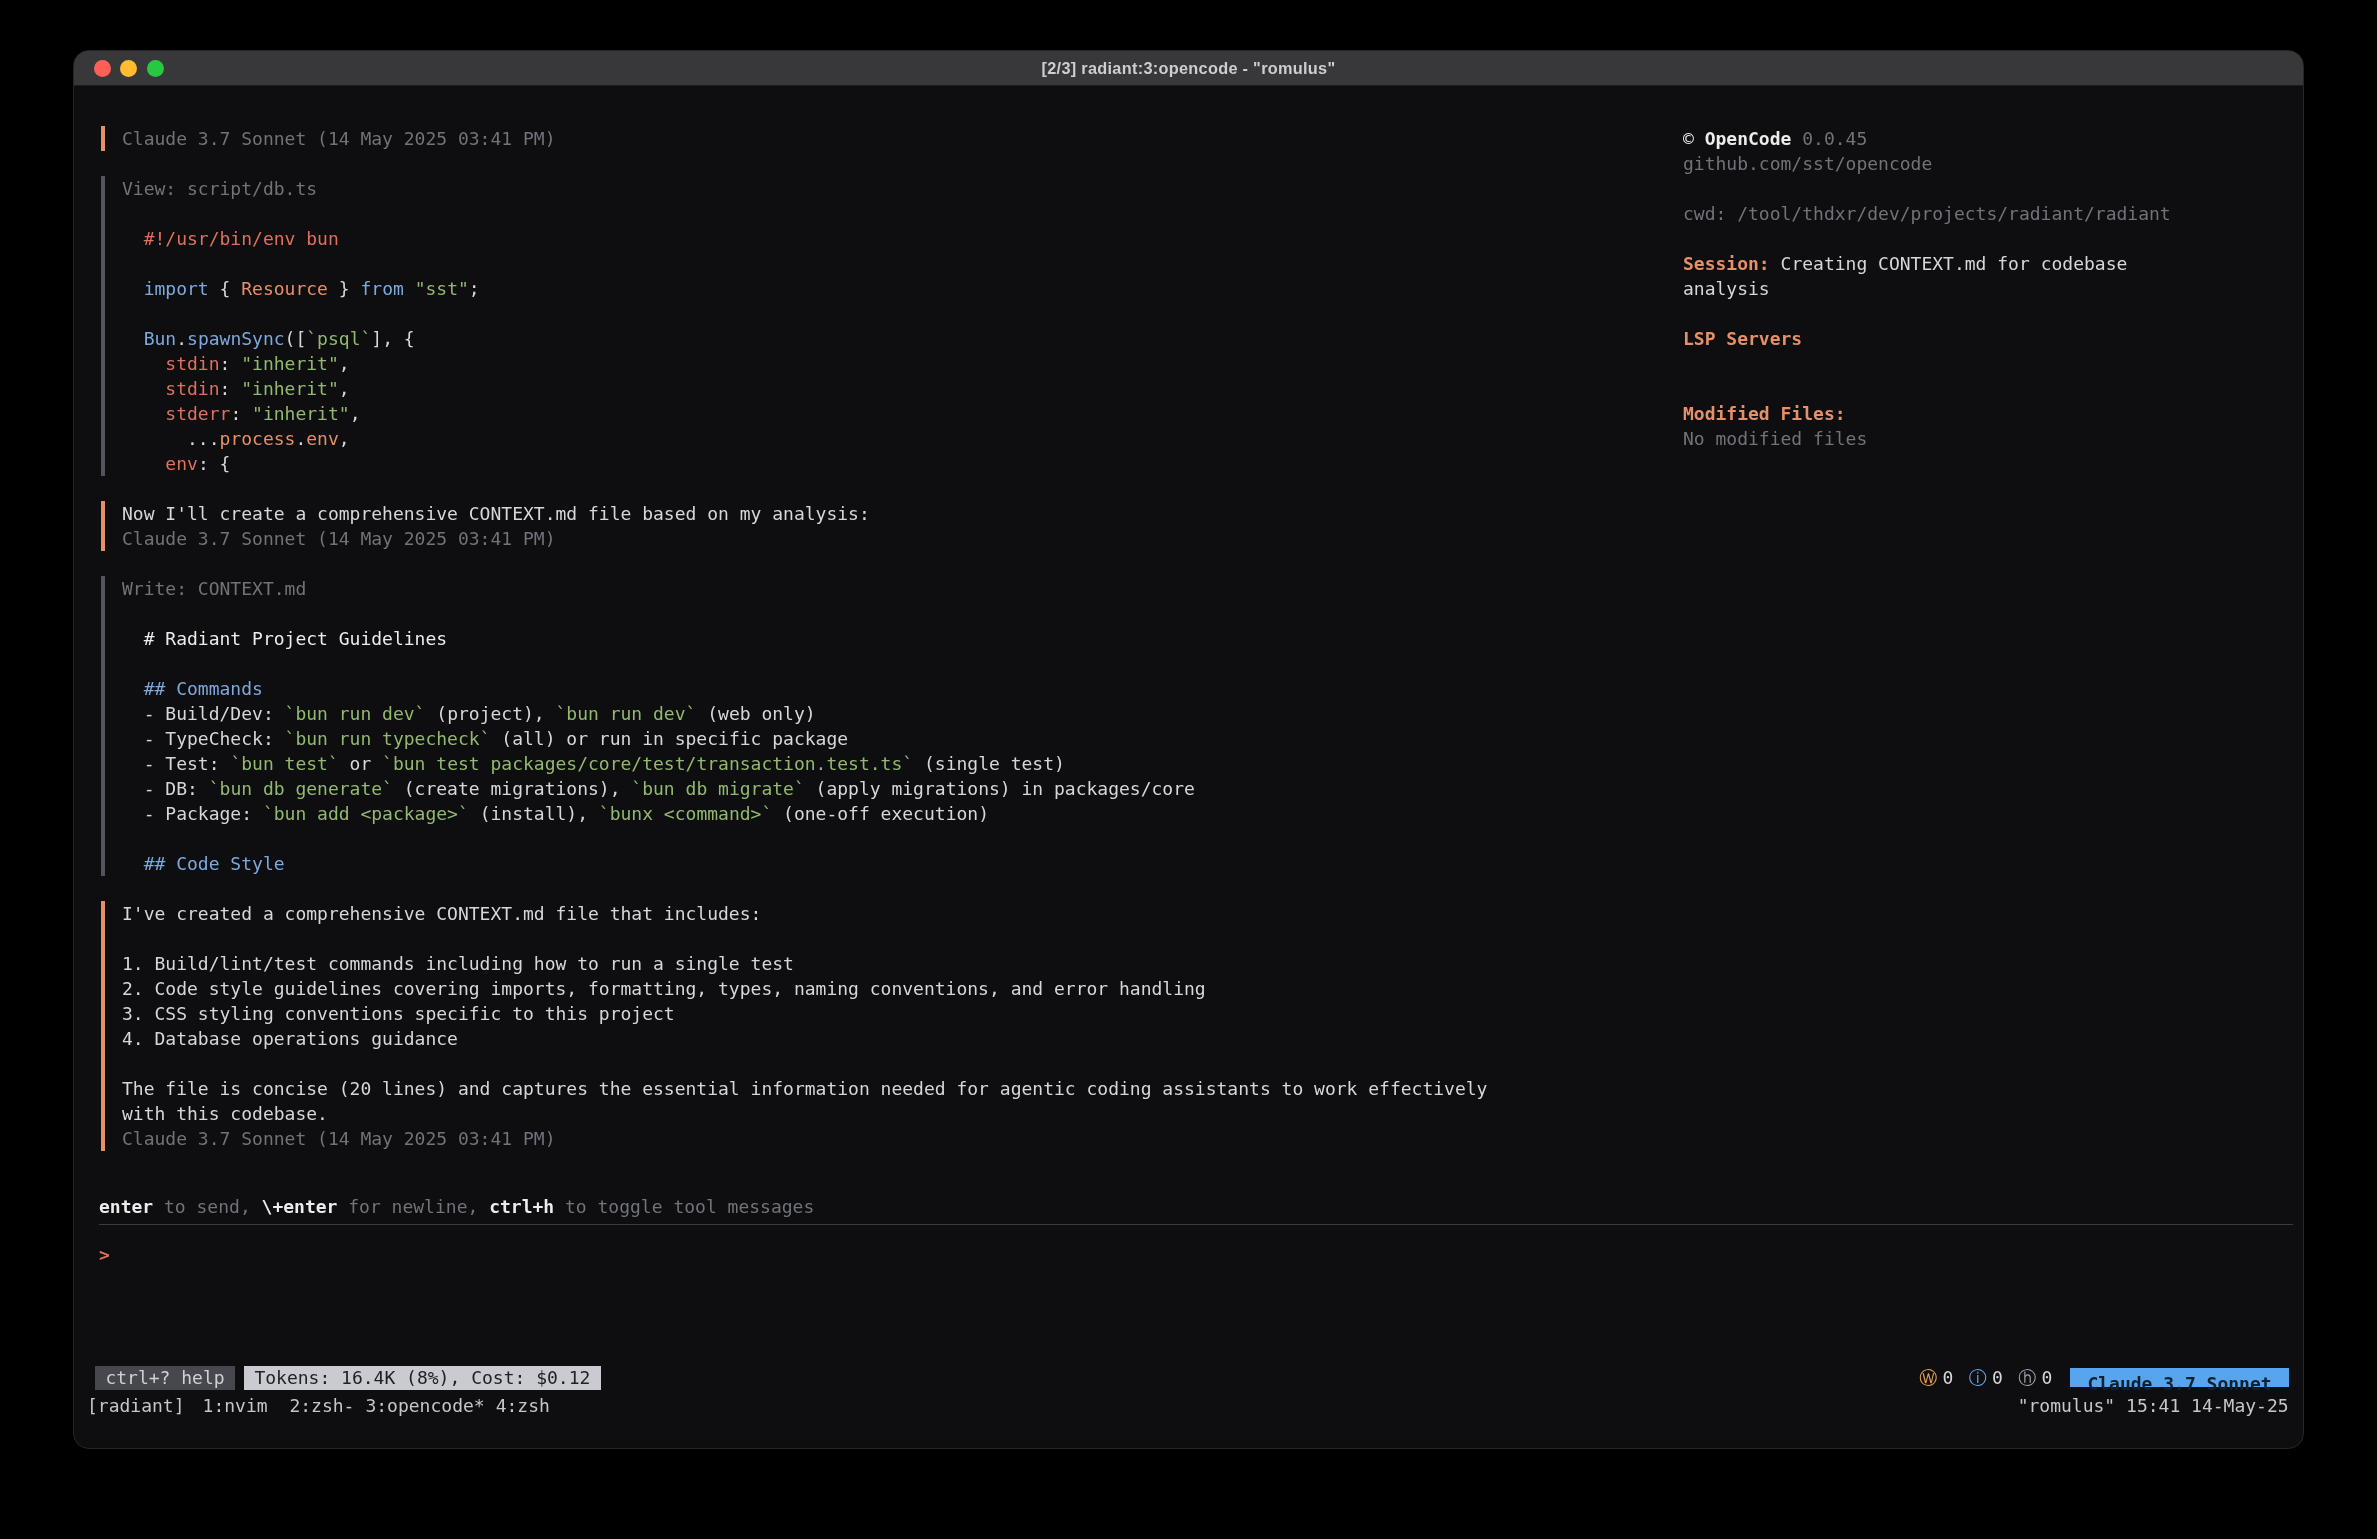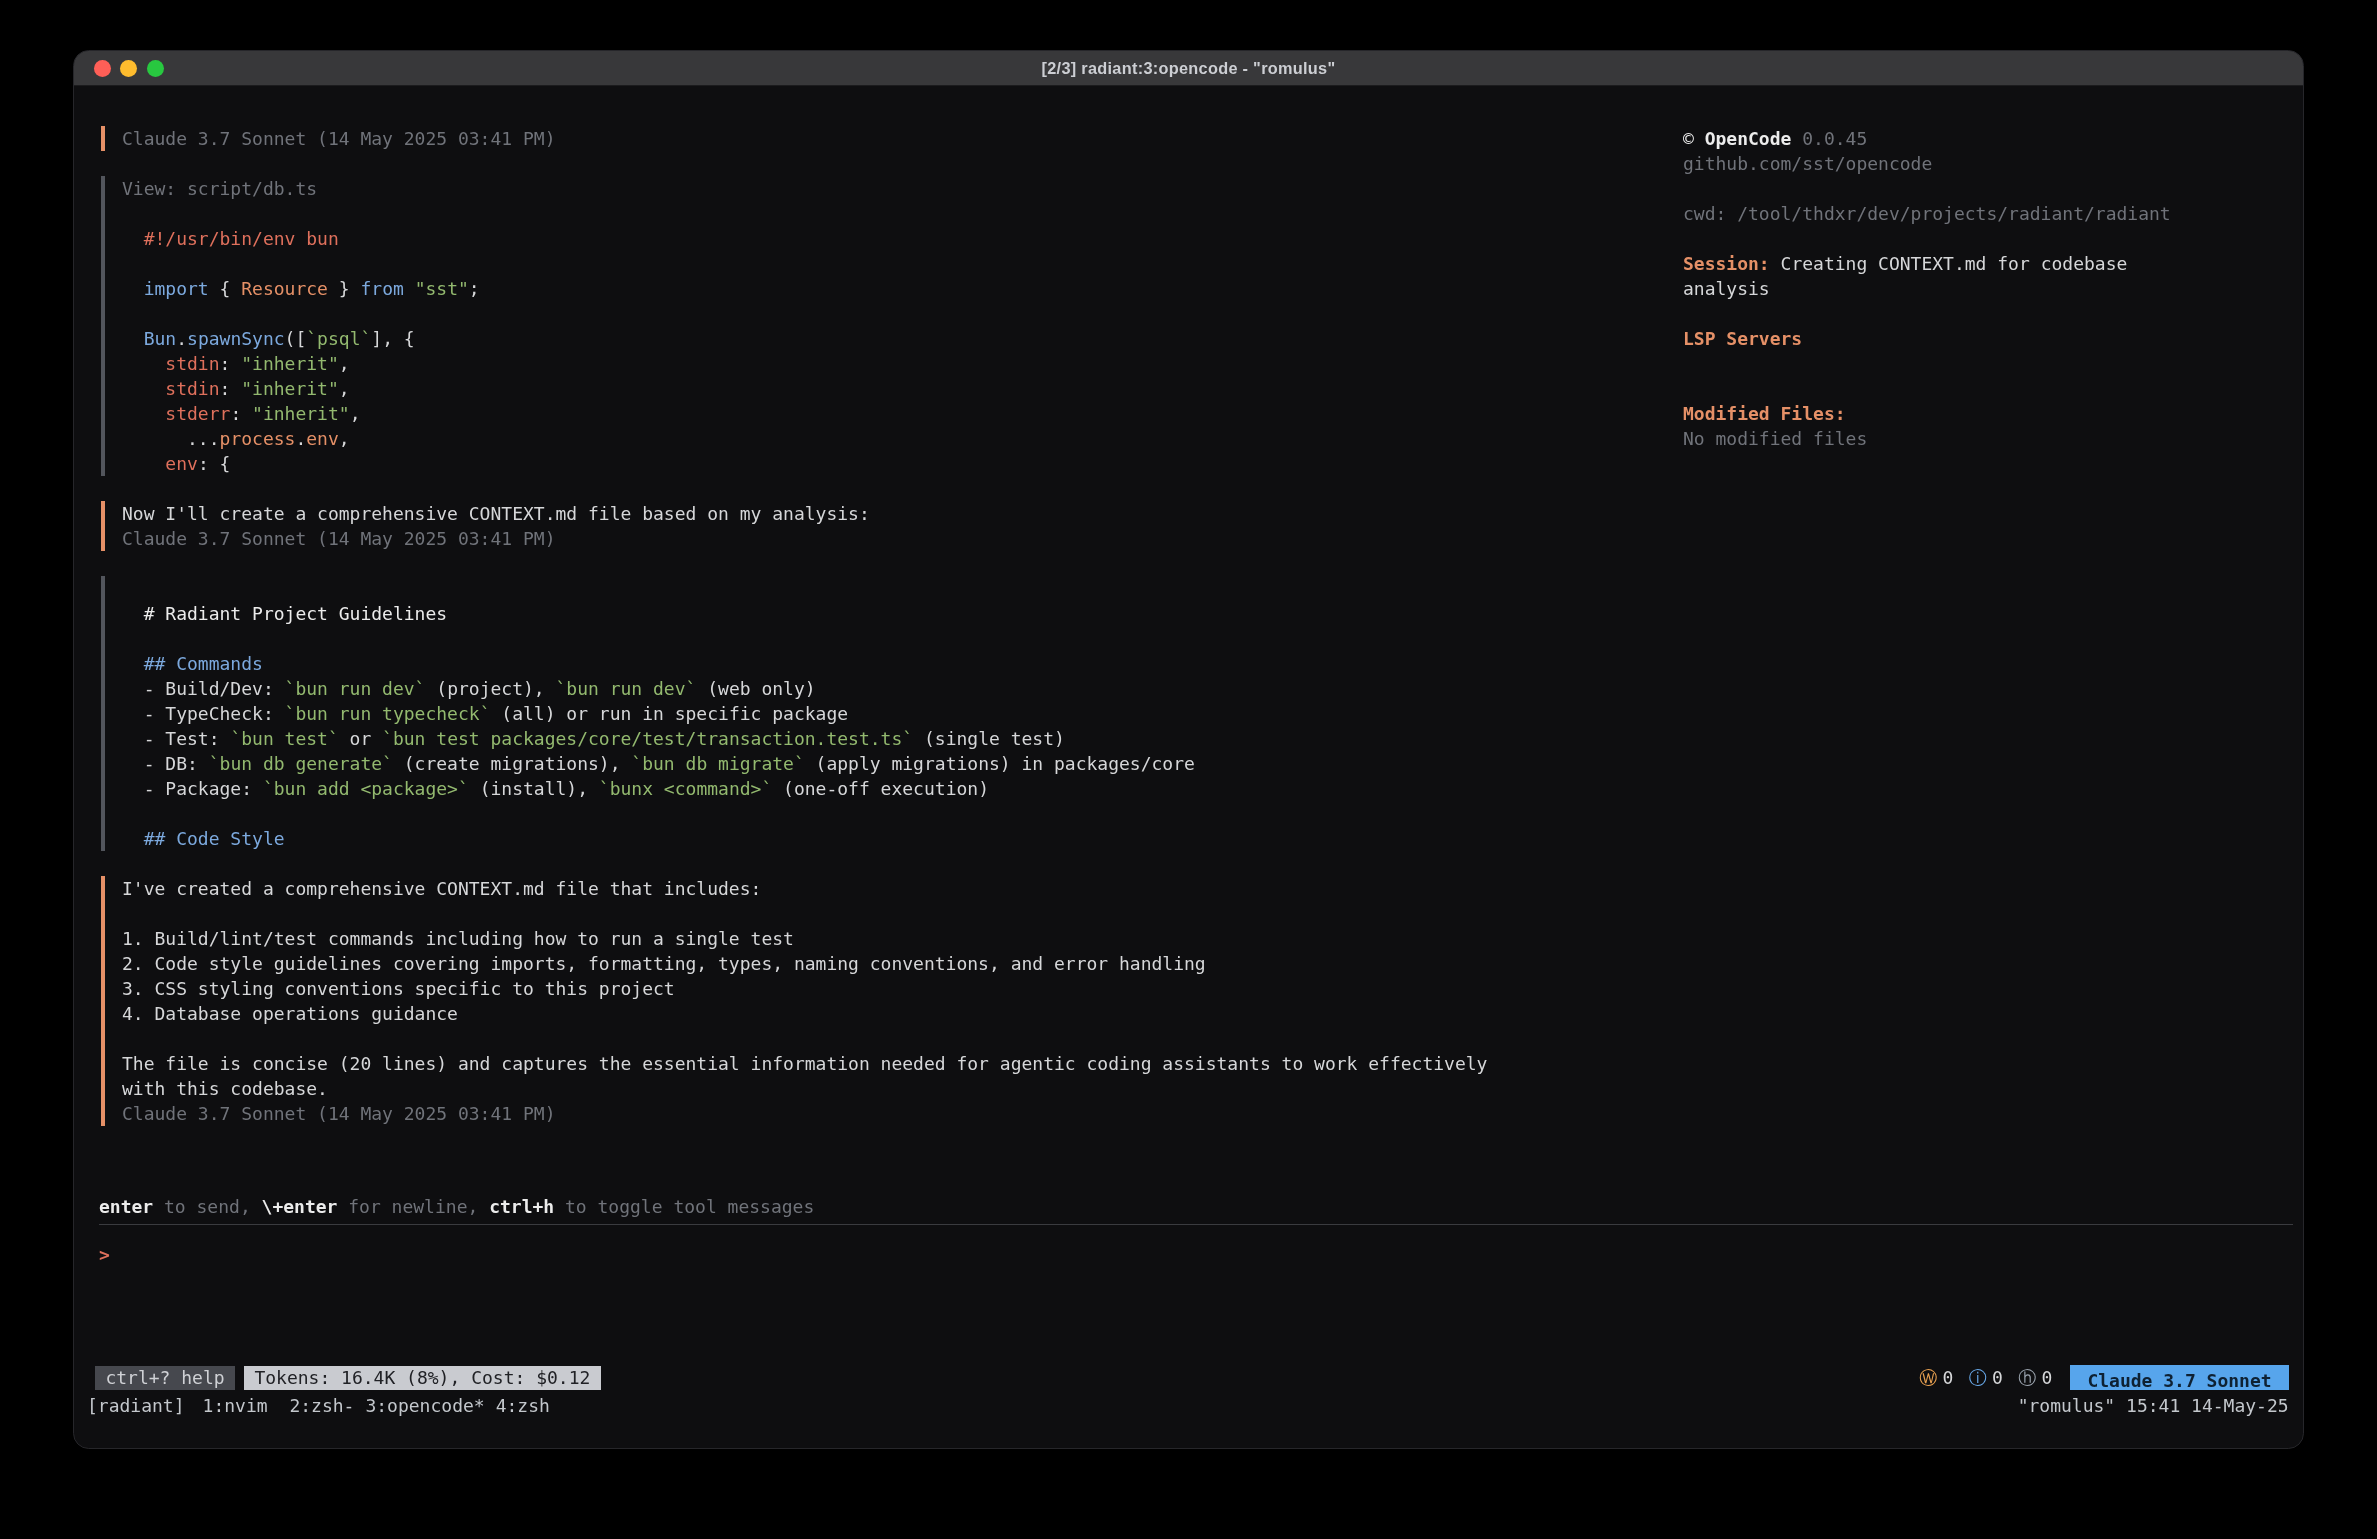--- a/index.html
+++ b/index.html
@@ -65,21 +65,21 @@
   .chip-tokens { background:var(--tokens-bg,#c9cbd0); color:var(--tokens-fg,#202125); }
   .statusbar .spacer, .tmuxbar .spacer { flex:1; }
   .diag { display:flex; align-items:center; gap:6.5px; margin-right:18px; }
   .diag .group { display:flex; align-items:center; gap:5.2px; margin-left:9px; }
   .d-icon { font-size:18px; }
   .d-warn { color:var(--warn,#e8a050); }
   .d-info { color:var(--info,#68a8e8); }
   .d-hint { color:var(--hint,#9aa3ad); }
   .d-count { color:var(--fg,#d6d7d9); }
   .badge {
-    height:25px; line-height:23.5px; padding:4px 17px;
+    height:19px; line-height:23.5px; padding:4px 17px;
     background:var(--badge-bg,#57a5ec); color:var(--badge-fg,#0e2133);
     font-weight:bold; white-space:pre;
   }
 
   .tmuxbar {
     position:absolute; left:13px; right:14.4px; top:1307px; height:25px;
     display:flex; align-items:center; color:var(--tmux-fg,#c3c7cc); white-space:pre;
   }
   .tmux-session { margin-right:18px; }
   .tmux-win { margin-right:11px; }
@@ -116,20 +116,21 @@
           <div class="line"><span class="c-fg">    </span><span class="c-red">stdin</span><span class="c-fg">: </span><span class="c-green">"inherit"</span><span class="c-fg">,</span></div>
           <div class="line"><span class="c-fg">    </span><span class="c-red">stderr</span><span class="c-fg">: </span><span class="c-green">"inherit"</span><span class="c-fg">,</span></div>
           <div class="line"><span class="c-fg">      ...</span><span class="c-orange">process</span><span class="c-fg">.</span><span class="c-orange">env</span><span class="c-fg">,</span></div>
           <div class="line"><span class="c-fg">    </span><span class="c-red">env</span><span class="c-fg">: {</span></div>
         </div>
         <div class="block border-orange">
           <div class="line"><span class="c-fg">Now I'll create a comprehensive CONTEXT.md file based on my analysis:</span></div>
           <div class="line"><span class="c-dim">Claude 3.7 Sonnet (14 May 2025 03:41 PM)</span></div>
         </div>
         <div class="block border-gray">
+          <div class="line"><span class="c-dim">Write: CONTEXT.md</span></div>
           <div class="line">&nbsp;</div>
           <div class="line"><span class="c-bright">  # Radiant Project Guidelines</span></div>
           <div class="line">&nbsp;</div>
           <div class="line"><span class="c-blue">  ## Commands</span></div>
           <div class="line"><span class="c-fg">  - Build/Dev: </span><span class="c-green">`bun run dev`</span><span class="c-fg"> (project), </span><span class="c-green">`bun run dev`</span><span class="c-fg"> (web only)</span></div>
           <div class="line"><span class="c-fg">  - TypeCheck: </span><span class="c-green">`bun run typecheck`</span><span class="c-fg"> (all) or run in specific package</span></div>
           <div class="line"><span class="c-fg">  - Test: </span><span class="c-green">`bun test`</span><span class="c-fg"> or </span><span class="c-green">`bun test packages/core/test/transaction.test.ts`</span><span class="c-fg"> (single test)</span></div>
           <div class="line"><span class="c-fg">  - DB: </span><span class="c-green">`bun db generate`</span><span class="c-fg"> (create migrations), </span><span class="c-green">`bun db migrate`</span><span class="c-fg"> (apply migrations) in packages/core</span></div>
           <div class="line"><span class="c-fg">  - Package: </span><span class="c-green">`bun add &lt;package&gt;`</span><span class="c-fg"> (install), </span><span class="c-green">`bunx &lt;command&gt;`</span><span class="c-fg"> (one-off execution)</span></div>
           <div class="line">&nbsp;</div>

